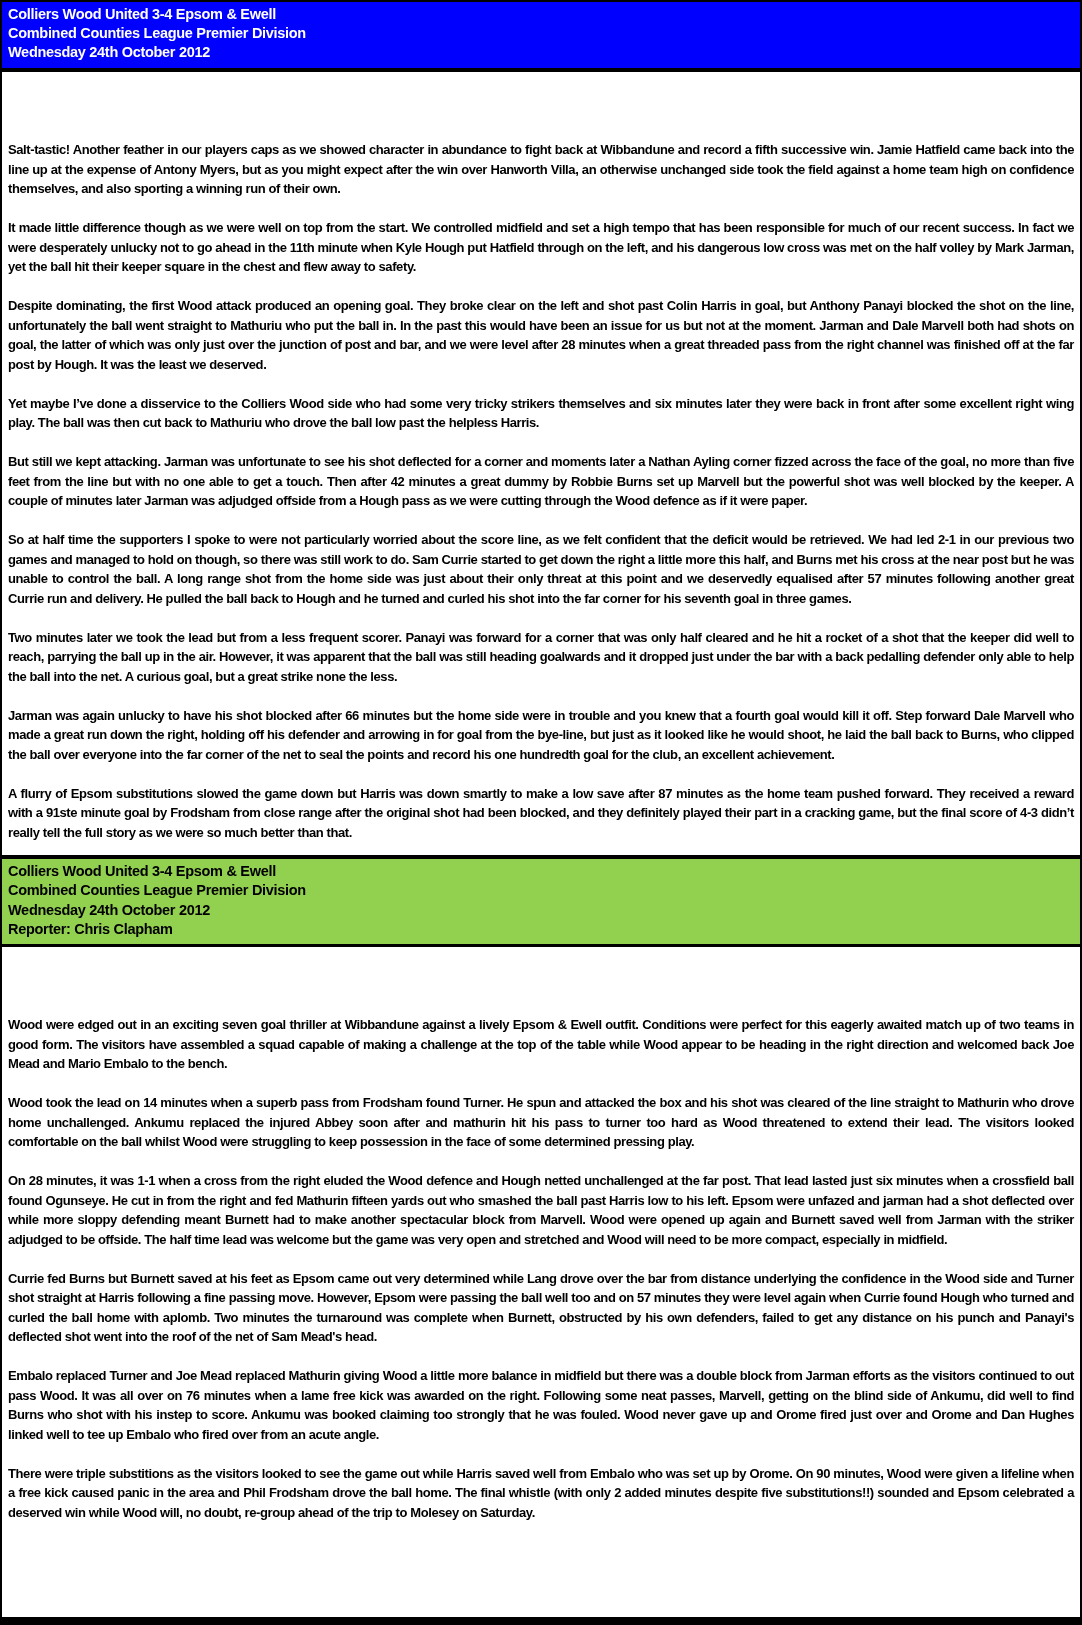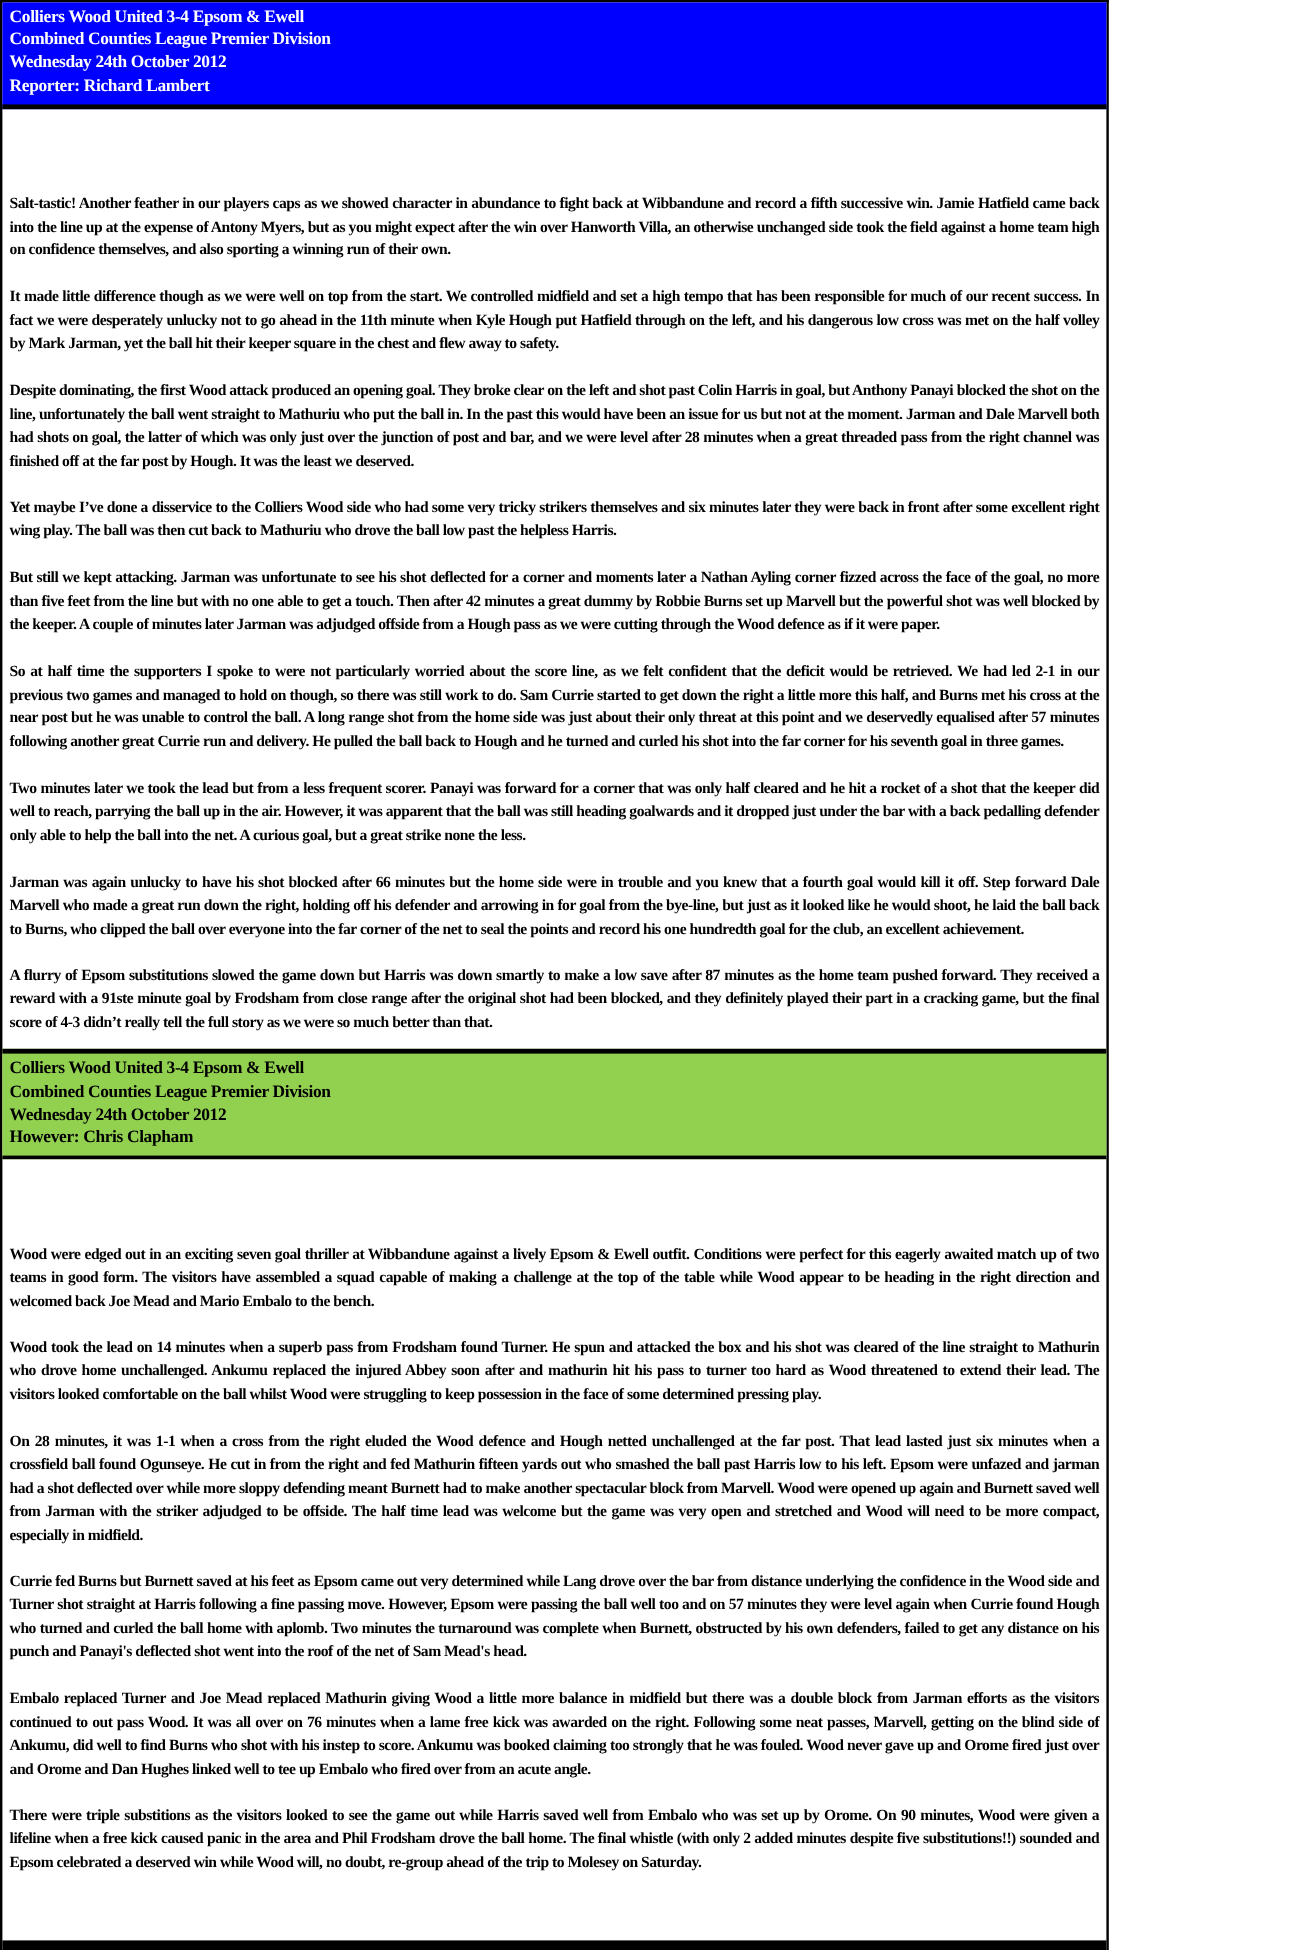--- a/index.html
+++ b/index.html
@@ -1,27 +1,27 @@
 <!DOCTYPE html>
 <html><head>
 <meta charset="utf-8">
 <style>
   html, body { margin: 0; padding: 0; background: #ffffff; }
   * { box-sizing: border-box; }
 
   .page {
     position: relative;
-    width: 924px;
+    width: 1082px;
     min-height: 1625px;
     margin: 0;
     background: #ffffff;
     border-top: 2px solid #000;
     border-left: 2px solid #000;
     border-right: 2px solid #000;
-    font-family: Liberation Serif, serif;
+    font-family: Liberation Sans, sans-serif;
     font-weight: bold;
     color: #000000;
   }
 
   .hdr {
     padding: 3px 6px 5px 6px;
     font-size: 14.5px;
     line-height: 19.2px;
     letter-spacing: -0.3px;
   }
@@ -62,40 +62,39 @@
 </style>
 </head>
 <body>
 
 <div class="page">
 
   <div class="hdr hdr-blue">
     <div class="hline">Colliers Wood United 3-4 Epsom &amp; Ewell</div>
     <div class="hline">Combined Counties League Premier Division</div>
     <div class="hline">Wednesday 24th October 2012</div>
-    <div class="hline">Reporter: Richard Lambert</div>
   </div>
 
   <div class="report-body">
     <p>Salt-tastic! Another feather in our players caps as we showed character in abundance to fight back at Wibbandune and record a fifth successive win. Jamie Hatfield came back into the line up at the expense of Antony Myers, but as you might expect after the win over Hanworth Villa, an otherwise unchanged side took the field against a home team high on confidence themselves, and also sporting a winning run of their own.</p>
     <p>It made little difference though as we were well on top from the start. We controlled midfield and set a high tempo that has been responsible for much of our recent success. In fact we were desperately unlucky not to go ahead in the 11th minute when Kyle Hough put Hatfield through on the left, and his dangerous low cross was met on the half volley by Mark Jarman, yet the ball hit their keeper square in the chest and flew away to safety.</p>
     <p>Despite dominating, the first Wood attack produced an opening goal. They broke clear on the left and shot past Colin Harris in goal, but Anthony Panayi blocked the shot on the line, unfortunately the ball went straight to Mathuriu who put the ball in. In the past this would have been an issue for us but not at the moment. Jarman and Dale Marvell both had shots on goal, the latter of which was only just over the junction of post and bar, and we were level after 28 minutes when a great threaded pass from the right channel was finished off at the far post by Hough. It was the least we deserved.</p>
     <p>Yet maybe I’ve done a disservice to the Colliers Wood side who had some very tricky strikers themselves and six minutes later they were back in front after some excellent right wing play. The ball was then cut back to Mathuriu who drove the ball low past the helpless Harris.</p>
     <p>But still we kept attacking. Jarman was unfortunate to see his shot deflected for a corner and moments later a Nathan Ayling corner fizzed across the face of the goal, no more than five feet from the line but with no one able to get a touch. Then after 42 minutes a great dummy by Robbie Burns set up Marvell but the powerful shot was well blocked by the keeper. A couple of minutes later Jarman was adjudged offside from a Hough pass as we were cutting through the Wood defence as if it were paper.</p>
     <p>So at half time the supporters I spoke to were not particularly worried about the score line, as we felt confident that the deficit would be retrieved. We had led 2-1 in our previous two games and managed to hold on though, so there was still work to do. Sam Currie started to get down the right a little more this half, and Burns met his cross at the near post but he was unable to control the ball. A long range shot from the home side was just about their only threat at this point and we deservedly equalised after 57 minutes following another great Currie run and delivery. He pulled the ball back to Hough and he turned and curled his shot into the far corner for his seventh goal in three games.</p>
     <p>Two minutes later we took the lead but from a less frequent scorer. Panayi was forward for a corner that was only half cleared and he hit a rocket of a shot that the keeper did well to reach, parrying the ball up in the air. However, it was apparent that the ball was still heading goalwards and it dropped just under the bar with a back pedalling defender only able to help the ball into the net. A curious goal, but a great strike none the less.</p>
     <p>Jarman was again unlucky to have his shot blocked after 66 minutes but the home side were in trouble and you knew that a fourth goal would kill it off. Step forward Dale Marvell who made a great run down the right, holding off his defender and arrowing in for goal from the bye-line, but just as it looked like he would shoot, he laid the ball back to Burns, who clipped the ball over everyone into the far corner of the net to seal the points and record his one hundredth goal for the club, an excellent achievement.</p>
     <p>A flurry of Epsom substitutions slowed the game down but Harris was down smartly to make a low save after 87 minutes as the home team pushed forward. They received a reward with a 91ste minute goal by Frodsham from close range after the original shot had been blocked, and they definitely played their part in a cracking game, but the final score of 4-3 didn’t really tell the full story as we were so much better than that.</p>
   </div>
 
   <div class="hdr hdr-green">
     <div class="hline">Colliers Wood United 3-4 Epsom &amp; Ewell</div>
     <div class="hline">Combined Counties League Premier Division</div>
     <div class="hline">Wednesday 24th October 2012</div>
-    <div class="hline">However: Chris Clapham</div>
+    <div class="hline">Reporter: Chris Clapham</div>
   </div>
 
   <div class="report-body">
     <p>Wood were edged out in an exciting seven goal thriller at Wibbandune against a lively Epsom &amp; Ewell outfit. Conditions were perfect for this eagerly awaited match up of two teams in good form. The visitors have assembled a squad capable of making a challenge at the top of the table while Wood appear to be heading in the right direction and welcomed back Joe Mead and Mario Embalo to the bench.</p>
     <p>Wood took the lead on 14 minutes when a superb pass from Frodsham found Turner. He spun and attacked the box and his shot was cleared of the line straight to Mathurin who drove home unchallenged. Ankumu replaced the injured Abbey soon after and mathurin hit his pass to turner too hard as Wood threatened to extend their lead. The visitors looked comfortable on the ball whilst Wood were struggling to keep possession in the face of some determined pressing play.</p>
     <p>On 28 minutes, it was 1-1 when a cross from the right eluded the Wood defence and Hough netted unchallenged at the far post. That lead lasted just six minutes when a crossfield ball found Ogunseye. He cut in from the right and fed Mathurin fifteen yards out who smashed the ball past Harris low to his left. Epsom were unfazed and jarman had a shot deflected over while more sloppy defending meant Burnett had to make another spectacular block from Marvell. Wood were opened up again and Burnett saved well from Jarman with the striker adjudged to be offside. The half time lead was welcome but the game was very open and stretched and Wood will need to be more compact, especially in midfield.</p>
     <p>Currie fed Burns but Burnett saved at his feet as Epsom came out very determined while Lang drove over the bar from distance underlying the confidence in the Wood side and Turner shot straight at Harris following a fine passing move. However, Epsom were passing the ball well too and on 57 minutes they were level again when Currie found Hough who turned and curled the ball home with aplomb. Two minutes the turnaround was complete when Burnett, obstructed by his own defenders, failed to get any distance on his punch and Panayi's deflected shot went into the roof of the net of Sam Mead's head.</p>
     <p>Embalo replaced Turner and Joe Mead replaced Mathurin giving Wood a little more balance in midfield but there was a double block from Jarman efforts as the visitors continued to out pass Wood. It was all over on 76 minutes when a lame free kick was awarded on the right. Following some neat passes, Marvell, getting on the blind side of Ankumu, did well to find Burns who shot with his instep to score. Ankumu was booked claiming too strongly that he was fouled. Wood never gave up and Orome fired just over and Orome and Dan Hughes linked well to tee up Embalo who fired over from an acute angle.</p>
     <p>There were triple substitions as the visitors looked to see the game out while Harris saved well from Embalo who was set up by Orome. On 90 minutes, Wood were given a lifeline when a free kick caused panic in the area and Phil Frodsham drove the ball home. The final whistle (with only 2 added minutes despite five substitutions!!) sounded and Epsom celebrated a deserved win while Wood will, no doubt, re-group ahead of the trip to Molesey on Saturday.</p>
   </div>

